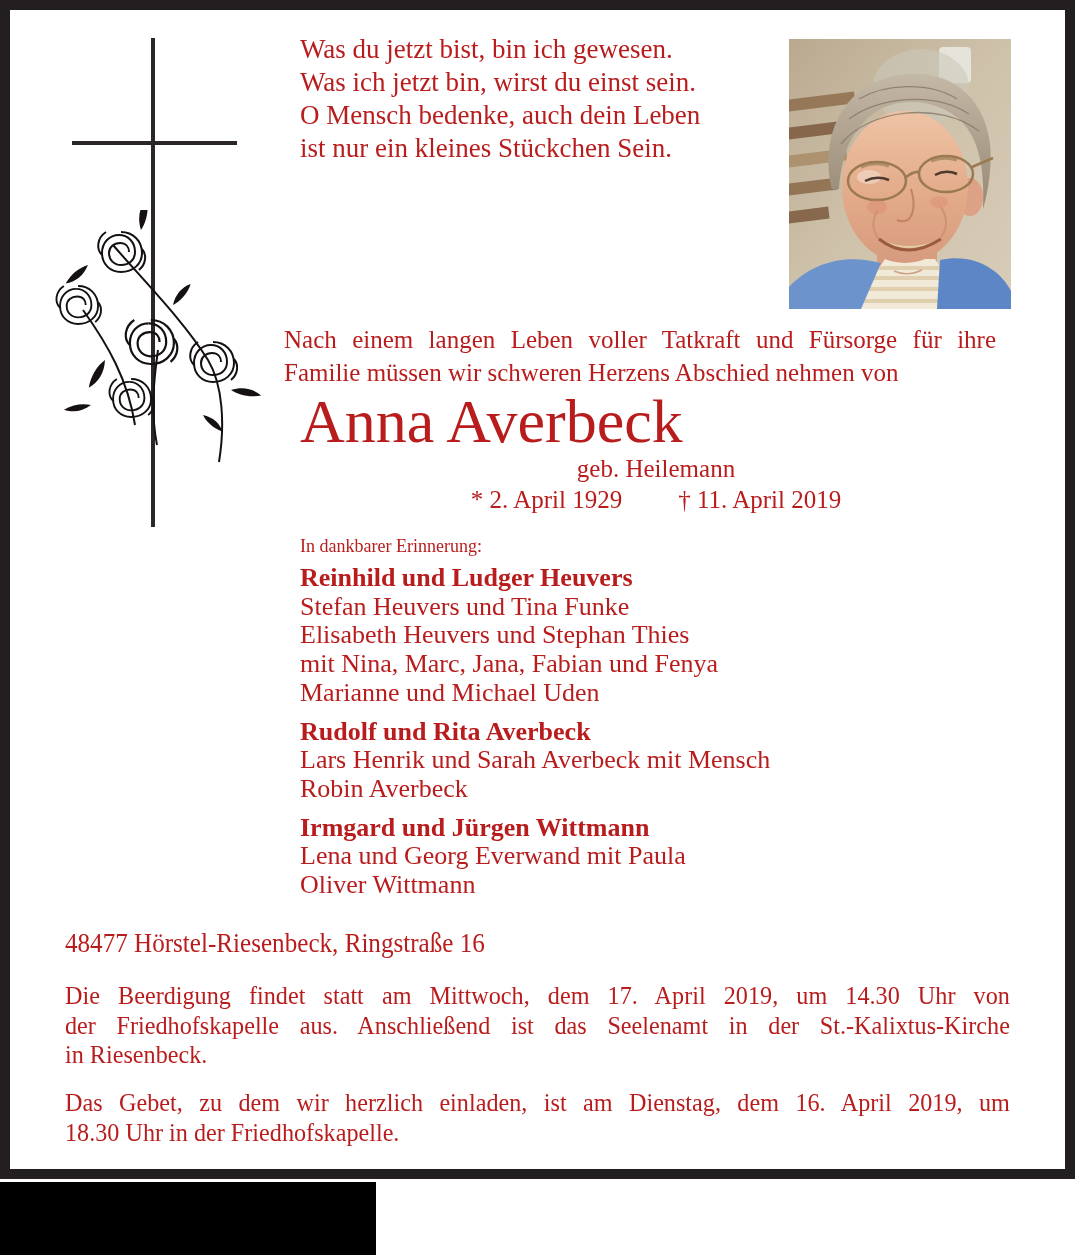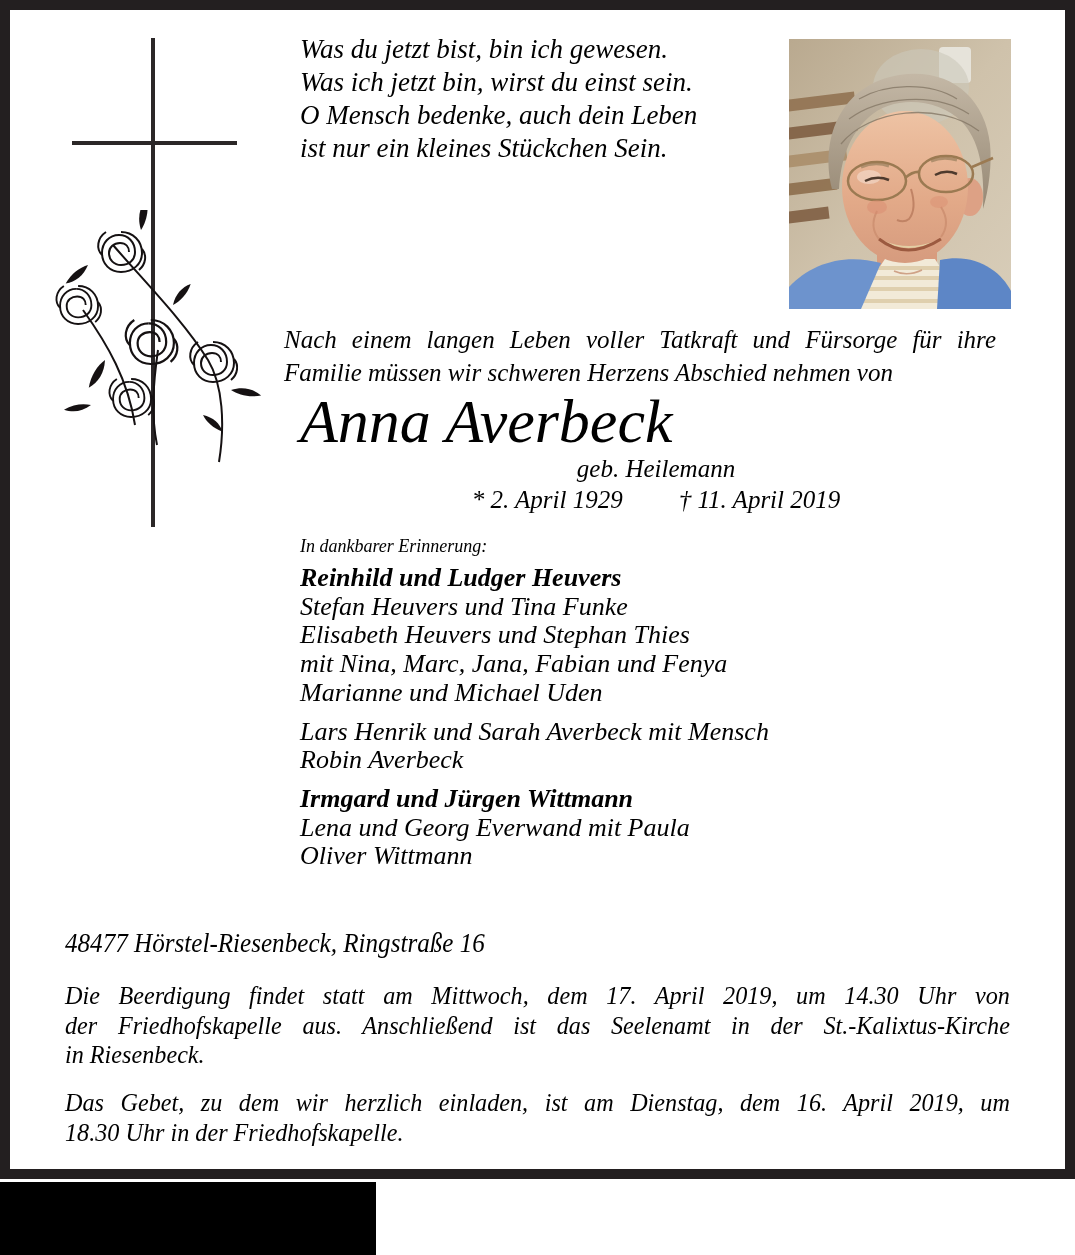--- a/index.html
+++ b/index.html
@@ -3,22 +3,21 @@
 <meta charset="utf-8">
 <style>
   html, body { margin: 0; padding: 0; background: #ffffff; }
   #screen {
     position: relative;
     width: 1075px;
     height: 1255px;
     background: #ffffff;
     overflow: hidden;
     font-family: "Liberation Serif", serif;
-    font-style: italic;
-    color: #000000;
+    color: #b91c1c;
   }
   .frame {
     position: absolute; left: 0; top: 0;
     width: 1075px; height: 1179px;
     border: 10px solid #231f20;
     box-sizing: border-box;
     background: #ffffff;
   }
   .cross-v { position: absolute; left: 151px; top: 38px; width: 4px; height: 489px; background: #2b2728; }
   .cross-h { position: absolute; left: 72px; top: 141px; width: 165px; height: 4px; background: #2b2728; }
@@ -185,20 +184,21 @@
 
   <div class="groups">
     <div class="group">
       <div class="ghead">Reinhild und Ludger Heuvers</div>
       <div>Stefan Heuvers und Tina Funke</div>
       <div>Elisabeth Heuvers und Stephan Thies</div>
       <div>mit Nina, Marc, Jana, Fabian und Fenya</div>
       <div>Marianne und Michael Uden</div>
     </div>
     <div class="group">
+      <div class="ghead">Rudolf und Rita Averbeck</div>
       <div>Lars Henrik und Sarah Averbeck mit Mensch</div>
       <div>Robin Averbeck</div>
     </div>
     <div class="group">
       <div class="ghead">Irmgard und Jürgen Wittmann</div>
       <div>Lena und Georg Everwand mit Paula</div>
       <div>Oliver Wittmann</div>
     </div>
   </div>
 

